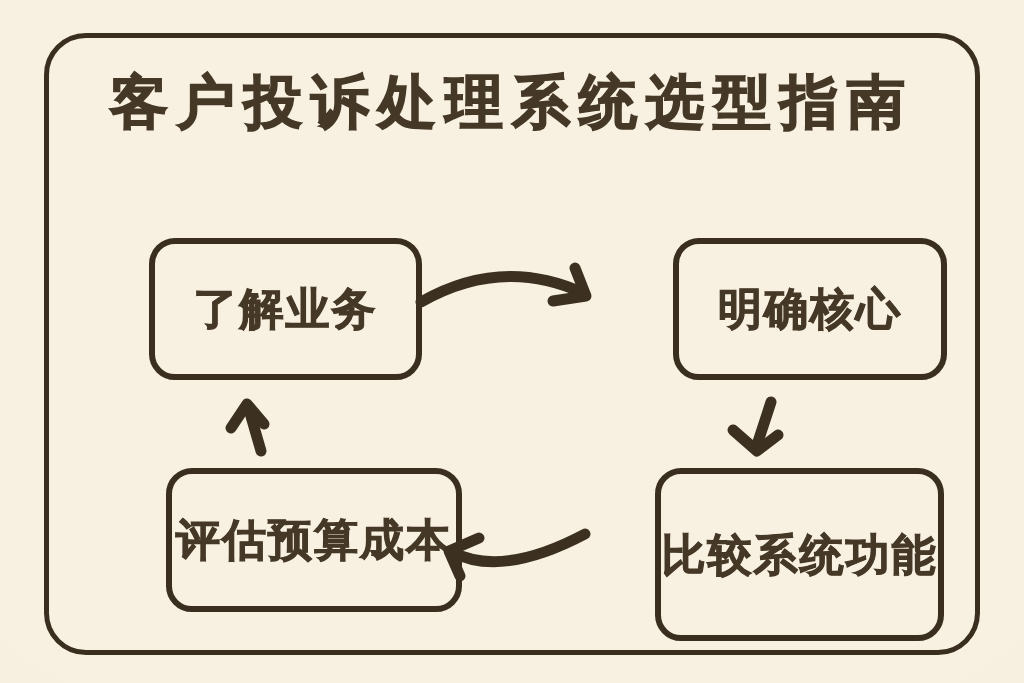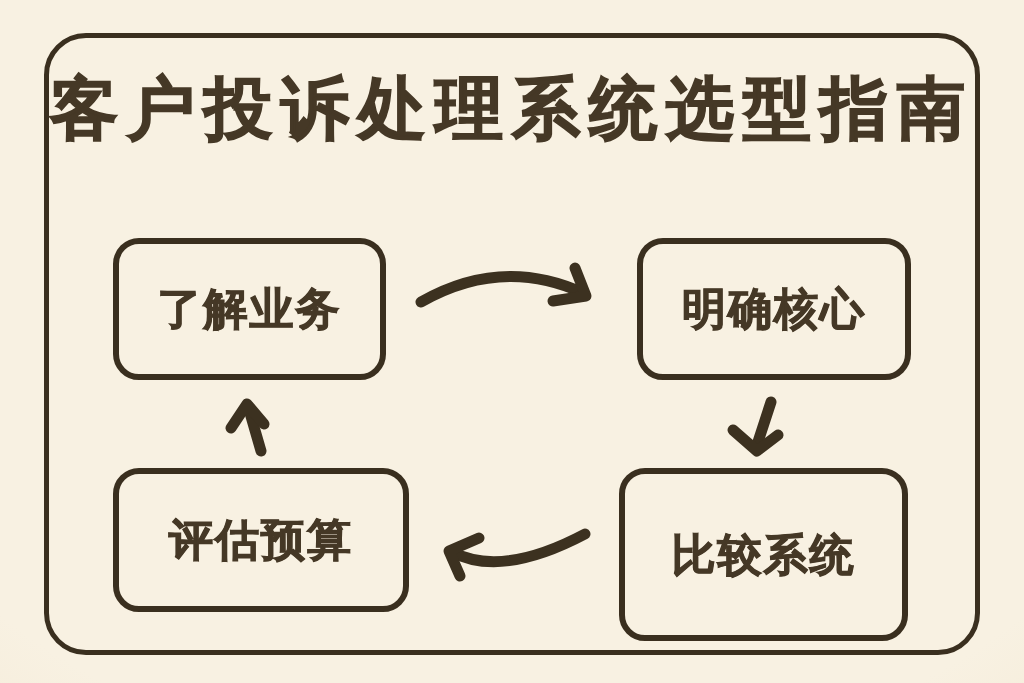--- a/index.html
+++ b/index.html
@@ -19,21 +19,21 @@
     left: 44px; top: 33px;
     width: 926px; height: 612px;
     border: 5px solid #3a2f1f;
     border-radius: 42px;
   }
   .title {
     position: absolute;
     left: 0; top: 64px; width: 1024px;
     margin: 0;
     text-align: center;
-    font-size: 68px;
+    font-size: 58px;
     font-weight: 900;
     letter-spacing: 9px;
     color: #453826;
     -webkit-text-stroke: 1.5px #453826;
   }
   .subtitle {
     position: absolute;
     left: 0; top: 152px; width: 1024px;
     text-align: center;
     font-size: 37px;
@@ -51,25 +51,26 @@
     align-items: center;
     justify-content: center;
     text-align: center;
     font-size: 44px;
     font-weight: 900;
     letter-spacing: 2px;
     line-height: 1.17;
     color: #453826;
     -webkit-text-stroke: 1px #453826;
     box-sizing: border-box;
+    margin-left: 36px;
   }
   .step1 { left: 113px; top: 238px; width: 273px; height: 142px; }
   .step2 { left: 637px; top: 238px; width: 274px; height: 142px; }
   .step3 { left: 619px; top: 468px; width: 289px; height: 173px; }
-  .step4 { left: 113px; top: 468px; width: 296px; height: 144px; }
+  .step4 { left: 130px; top: 468px; width: 296px; height: 144px; }
   .arrows {
     position: absolute;
     left: 0; top: 0;
     width: 1024px; height: 683px;
     pointer-events: none;
   }
   .arrows path {
     fill: none;
     stroke: #3c3120;
     stroke-width: 11;
@@ -89,24 +90,26 @@
   <div class="step step1">
     <span>了解业务</span>
   </div>
 
   <div class="step step2">
     <span>明确核心</span>
   </div>
 
   <div class="step step3">
     <span>比较系统</span>
+    <span>功能</span>
   </div>
 
   <div class="step step4">
     <span>评估预算</span>
+    <span>成本</span>
   </div>
 
   <svg class="arrows" viewBox="0 0 1024 683" xmlns="http://www.w3.org/2000/svg">
 
     <g>
       <path d="M 421 302 Q 502 256 583 293"></path>
       <path d="M 575 268 L 586 296 L 553 301"></path>
     </g>
 
     <g>

